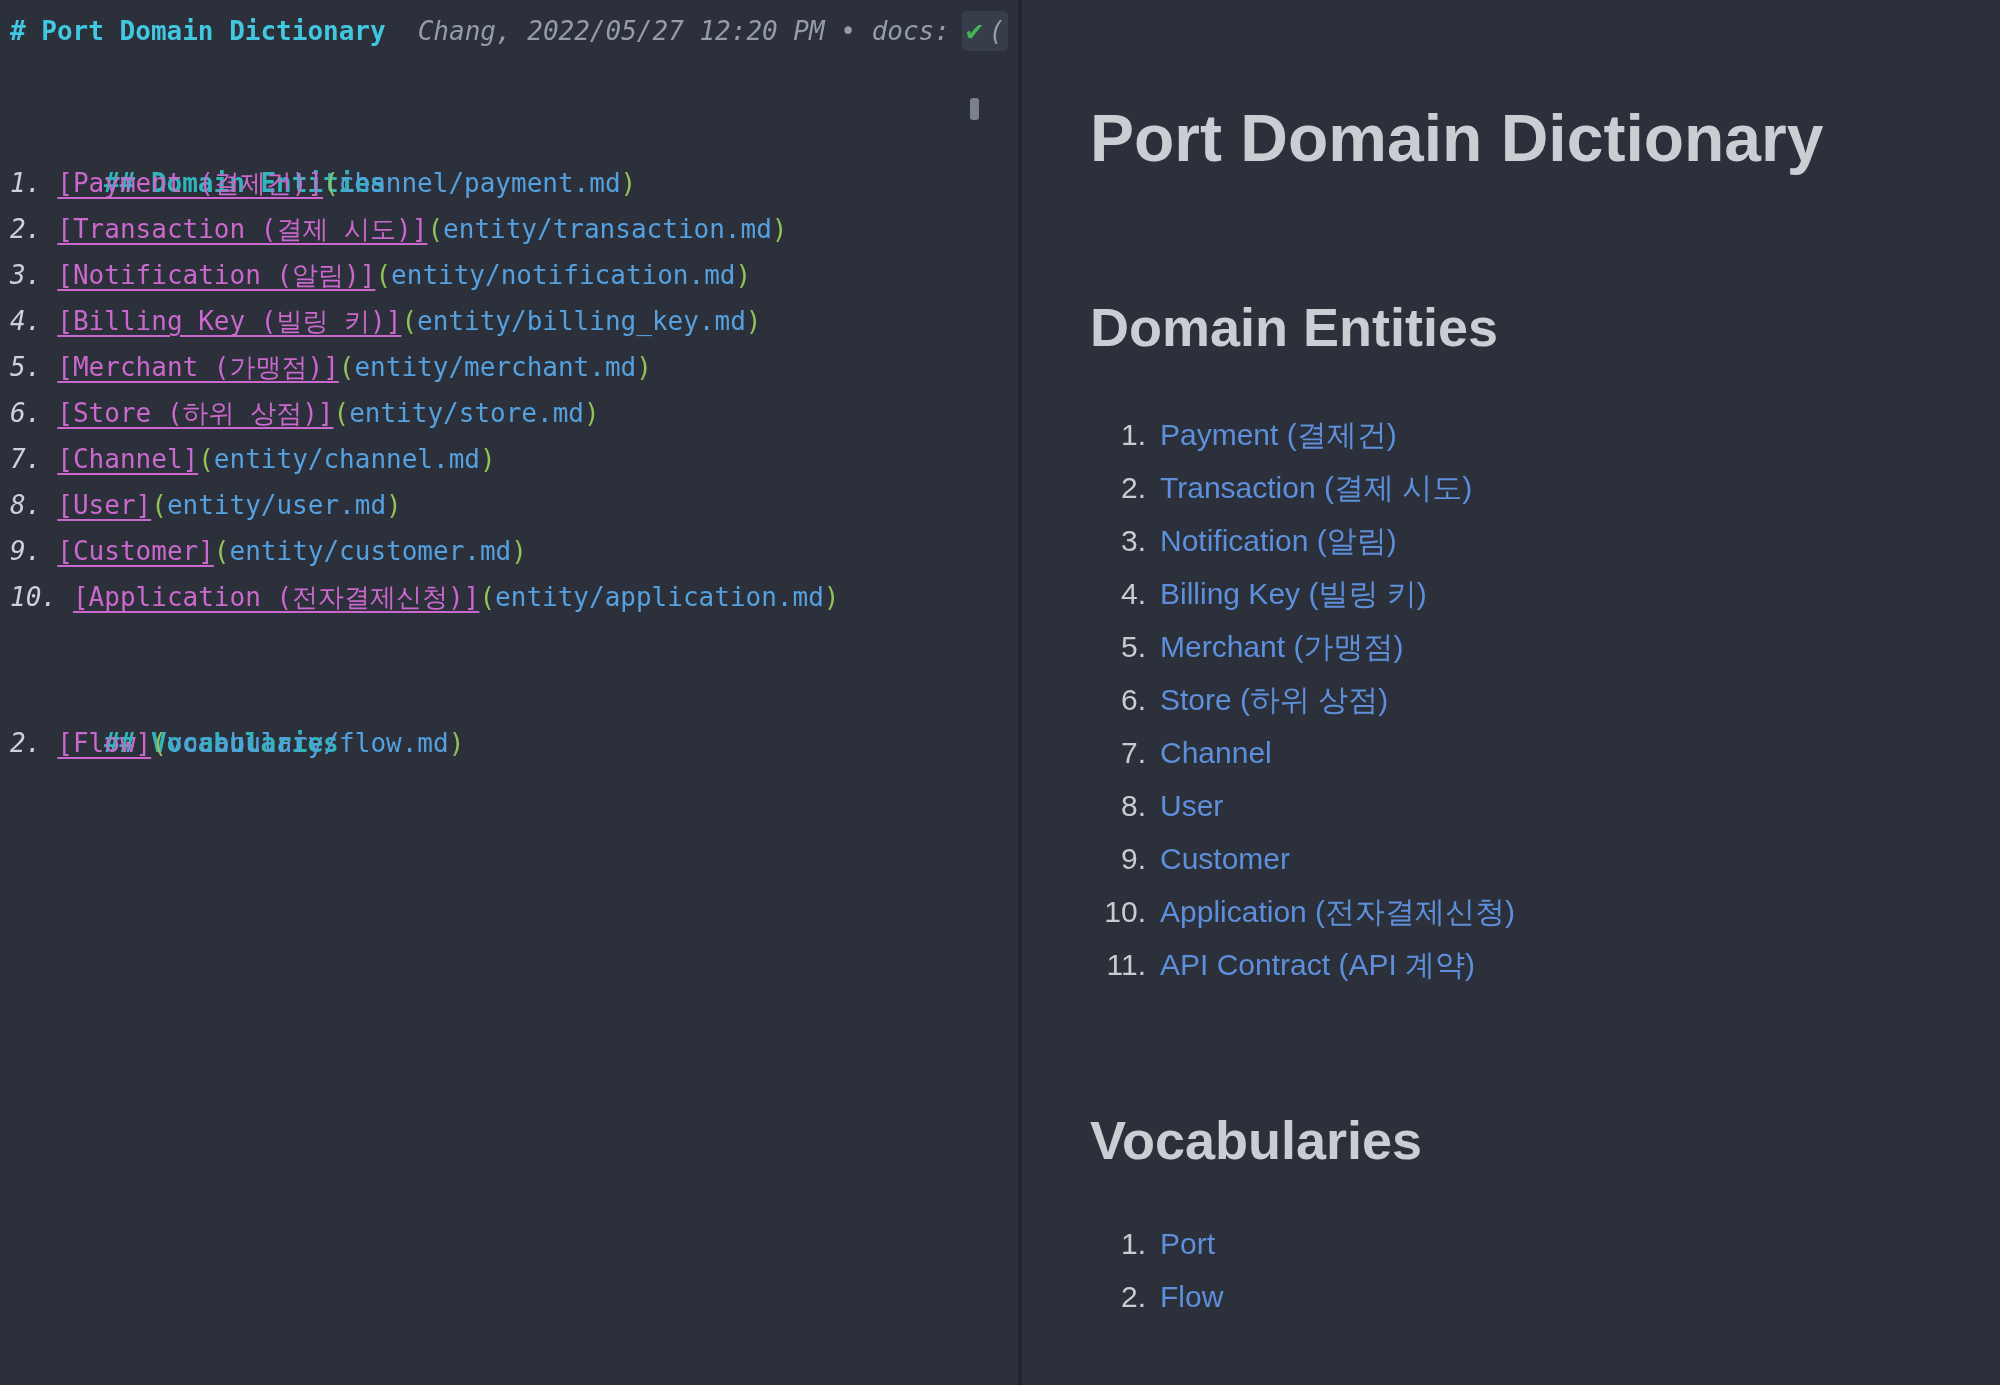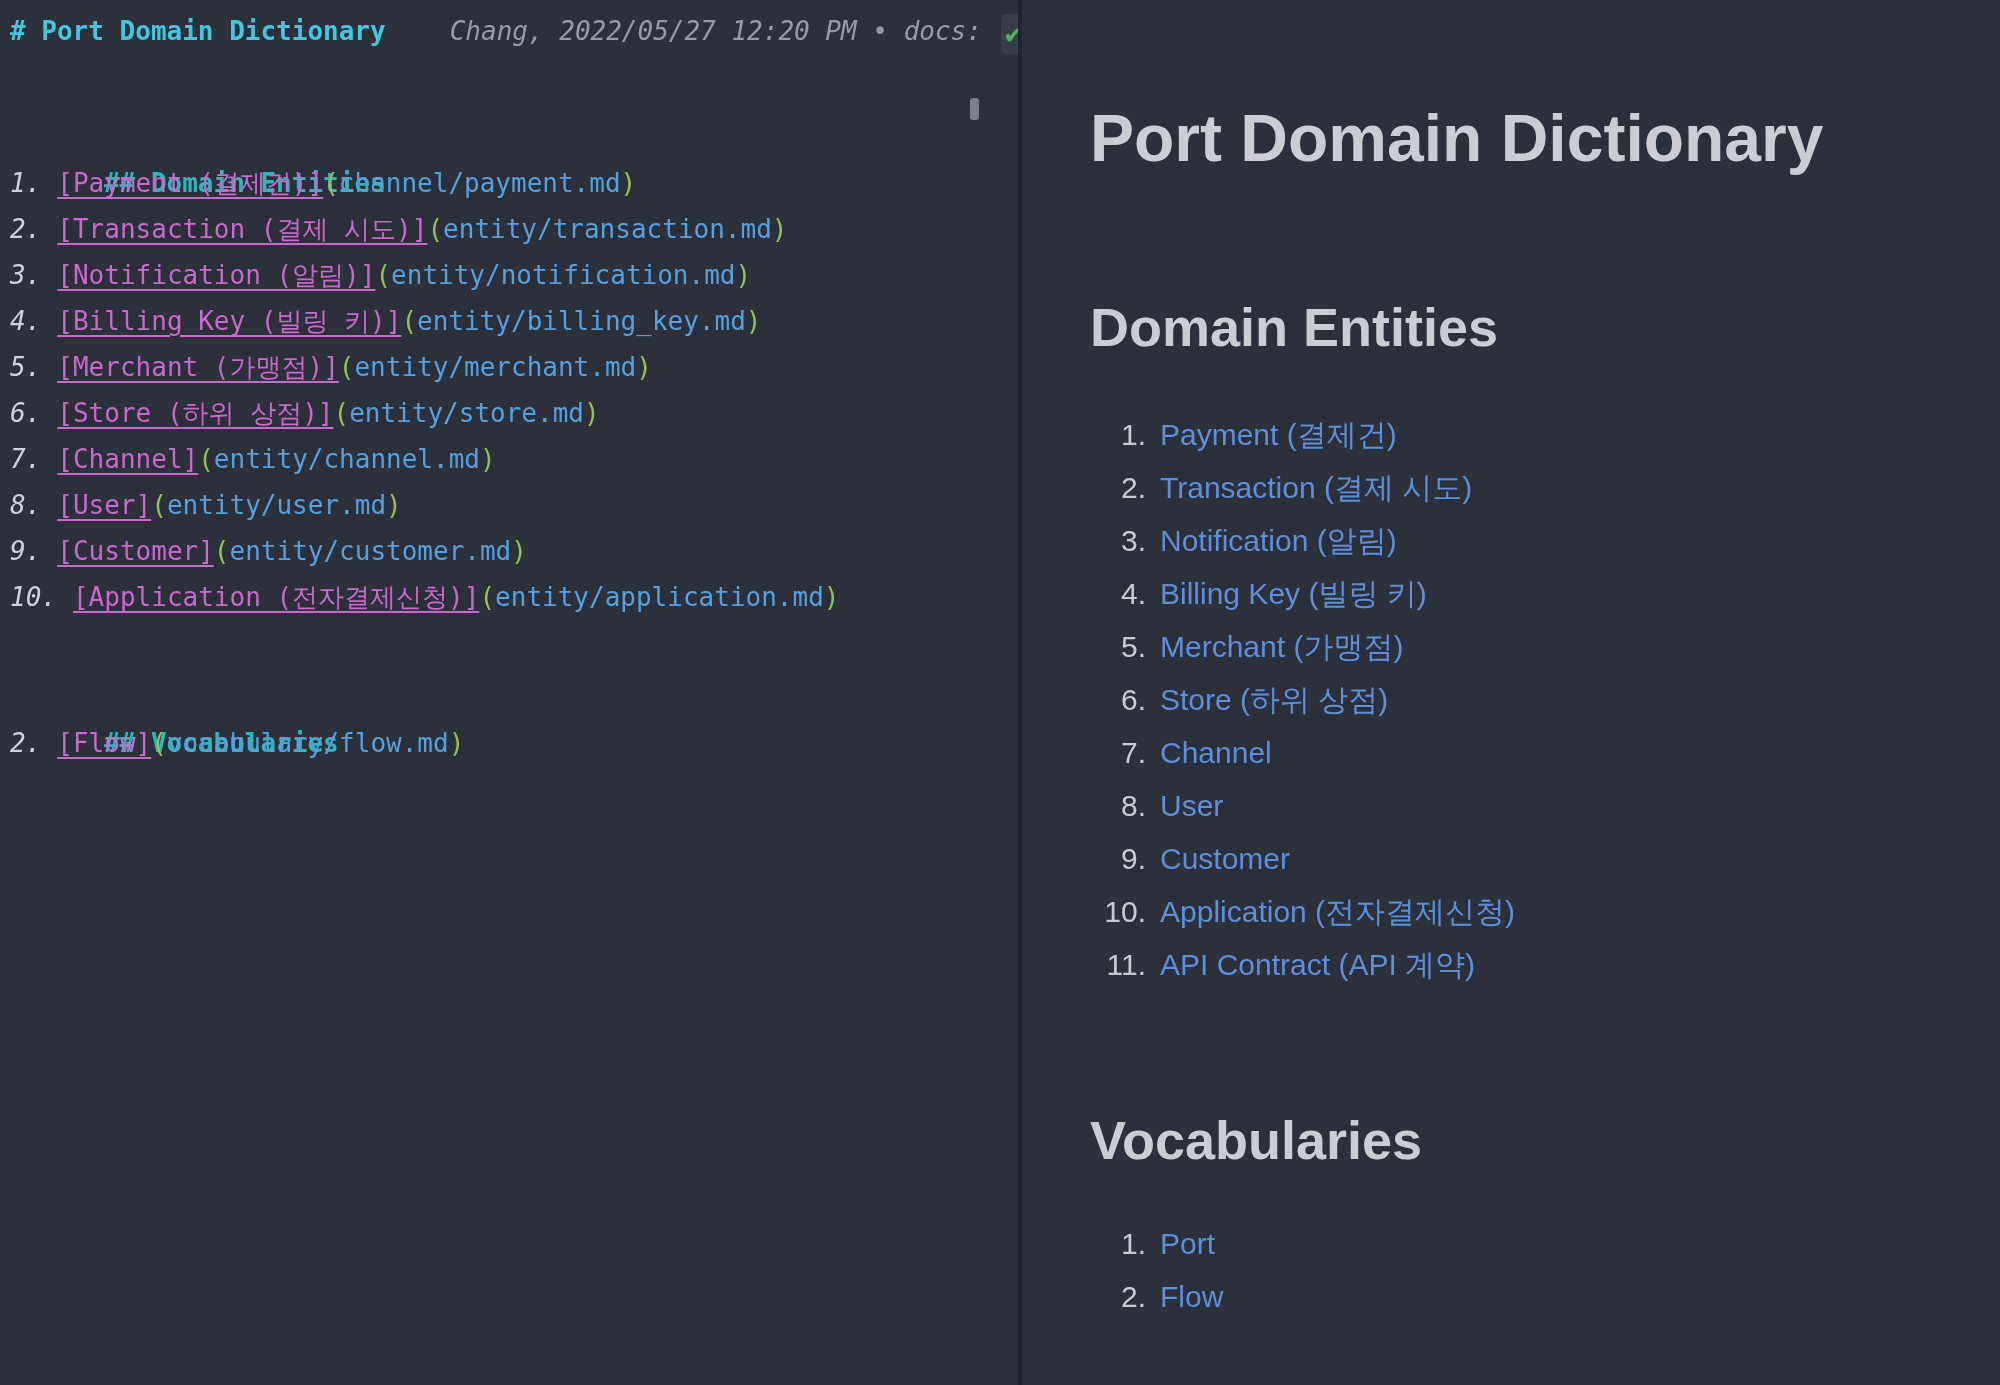--- a/index.html
+++ b/index.html
@@ -8,21 +8,21 @@
   
   .editor{width:1018px;height:100%;position:relative;box-sizing:border-box;
           padding:8px 0 0 10px;overflow:hidden;
           font-family:"DejaVu Sans Mono",monospace;font-size:26px;color:#ccd2da;}
   .divider{width:4px;height:100%;background:#20242c;}
   .line{height:46px;line-height:46px;white-space:pre;}
   .blank{height:46px;}
   .hrow{display:flex;align-items:center;height:46px;line-height:46px;white-space:pre;}
   .md-h1{color:#41c8e0;font-weight:bold;}
   .md-h2{color:#31b4ba;font-weight:bold;margin-top:48px;}
-  .blame{color:#959ca7;font-style:italic;margin-left:64px;display:flex;align-items:flex-end;gap:7px;}
+  .blame{color:#959ca7;font-style:italic;margin-left:32px;display:flex;align-items:center;}
   .blame-badge{background:#373d49;border-radius:5px;margin-left:12px;padding:0 4px;
                display:inline-flex;align-items:center;height:40px;}
   .check{color:#47b556;font-style:normal;font-size:28px;margin-right:6px;}
   .trail{color:#959ca7;}
   .num{font-style:italic;color:#ccd2da;margin-right:16px;}
   .mdlink{color:#cb68cd;text-decoration:underline;text-underline-offset:5px;cursor:pointer;text-align:right;}
   .paren{color:#92c258;}
   .url{color:#55a1e0;}
   .h2gap{margin-top:14px;}
   .vocabgap{margin-top:8px;}

